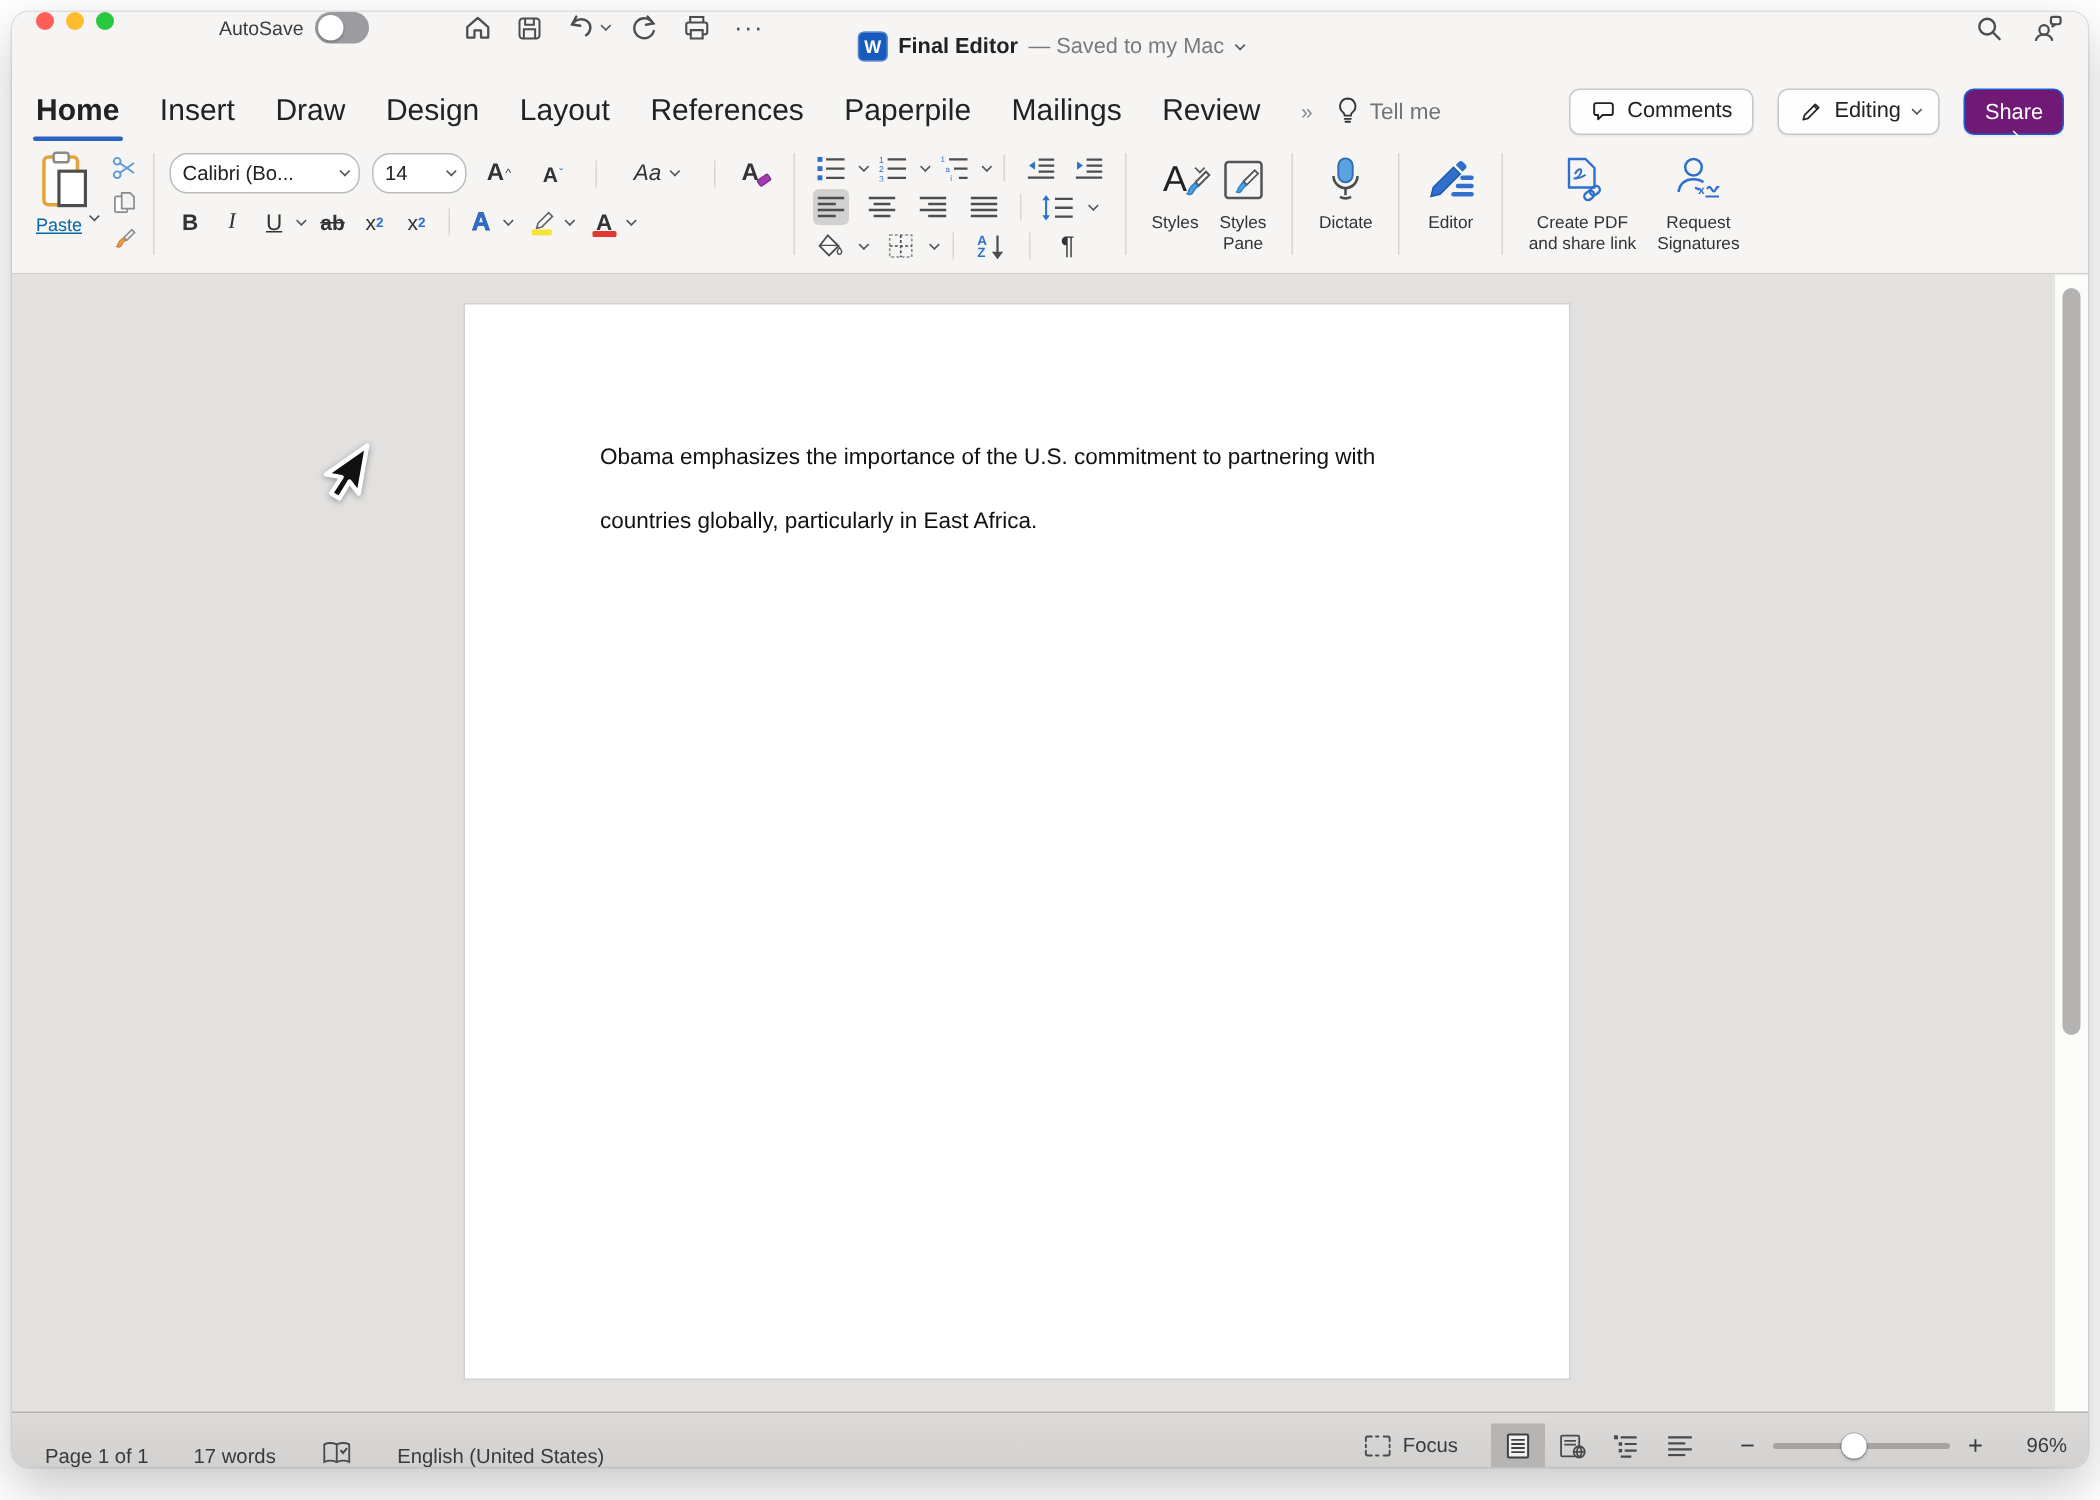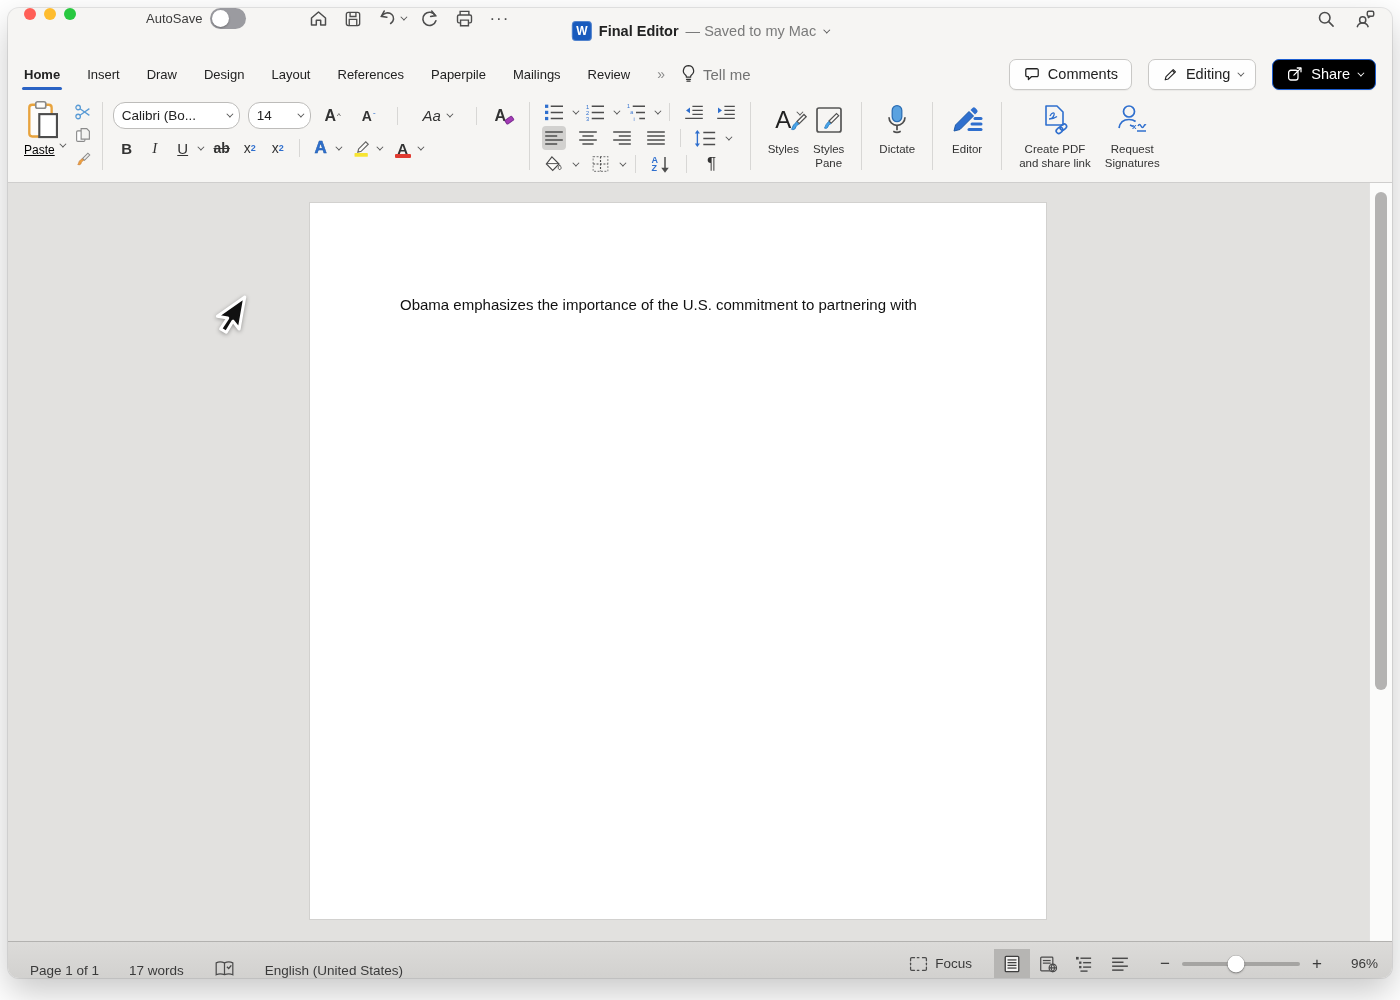--- a/index.html
+++ b/index.html
@@ -22,34 +22,34 @@
   .doc-title { position:absolute; left:50%; top:0; height:46px; transform:translateX(-50%); display:flex; align-items:center; gap:7px; white-space:nowrap; }
   .word-badge { width:20px; height:20px; border-radius:4px; background:#185abd; color:#fff; font-size:12px; font-weight:bold; display:flex; align-items:center; justify-content:center; box-shadow:inset 0 0 0 1px rgba(255,255,255,.25); }
   .doc-title .name { font-size:14.5px; font-weight:600; color:#222; }
   .doc-title .suffix { font-size:14.5px; color:#7a7a7a; }
   .tb-right { margin-left:auto; display:flex; align-items:center; gap:18px; color:#4d4d4d; }
   .chev { display:inline-block; width:7px; height:7px; border-right:1.6px solid #555; border-bottom:1.6px solid #555; transform:rotate(45deg) translateY(-2px); }
   .chev.sm { width:5px; height:5px; }
   .chev.white { border-color:#fff; }
   
   .tabsrow { height:40px; display:flex; align-items:center; padding:0 16px; position:relative; }
-  .tab { font-size:13px; color:#222; margin-right:27px; position:relative; padding:4px 0; cursor:default; }
+  .tab { font-size:20px; color:#222; margin-right:27px; position:relative; padding:4px 0; cursor:default; }
   .tab.active { font-weight:700; }
   .tab.active::after { content:""; position:absolute; left:-2px; right:-2px; bottom:-4px; height:3px; border-radius:2px; background:#2b63c4; }
   .tabs-more { color:#8a8a8a; font-size:14px; margin-right:14px; letter-spacing:1px; }
   .tellme { display:flex; align-items:center; gap:6px; font-size:15px; color:#737373; }
   .tabs-right { margin-left:auto; display:flex; align-items:flex-end; gap:16px; }
   .pill { height:31px; display:flex; align-items:center; gap:7px; padding:0 13px; border-radius:7px; background:#fefefe; border:1px solid #c9c8c6; font-size:14.5px; color:#222; box-shadow:0 1px 1px rgba(0,0,0,.05); }
-  .pill.share { background:#000000; border-color:#1d5ed1; color:#fff; }
+  .pill.share { background:#701a75; border-color:#1d5ed1; color:#fff;flex-direction:column; }
   
   .ribbon { height:89px; display:flex; align-items:stretch; padding:4px 12px 8px 16px; border-bottom:1px solid #cfcecd; }
   .vdiv { width:1px; background:#d8d7d5; margin:4px 10px; }
   .rgroup { display:flex; }
   .paste-col { display:flex; flex-direction:column; align-items:center; justify-content:flex-start; padding-top:2px; }
-  .paste-label { font-size:12px; color:#000000; display:flex; align-items:flex-start; gap:4px; margin-top:3px;text-decoration:underline; }
+  .paste-label { font-size:12px; color:#0369a1; display:flex; align-items:flex-start; gap:4px; margin-top:3px;text-decoration:underline; }
   .clip-col { display:flex; flex-direction:column; justify-content:space-between; padding:4px 0 6px 10px; }
   .mini-btn { height:20px; display:flex; align-items:center; }
   .fontgrid { display:flex; flex-direction:column; gap:7px; padding-top:4px; }
   .frow { display:flex; align-items:center; }
   .combo { height:27px; background:#fff; border:1px solid #bdbcba; border-radius:12px; display:flex; align-items:center; padding:0 8px; font-size:13.5px; color:#222; }
   .combo .chev { margin-left:auto; }
   .fbtn { min-width:24px; height:24px; display:inline-flex; align-items:center; justify-content:center; border-radius:4px; font-size:15px; color:#333; margin:0 2px; position:relative; }
   .fbtn.sel { background:#d2d1cf; }
   .glyph-b{font-weight:700;} .glyph-i{font-style:italic; font-family:"Liberation Serif",serif;}
   .glyph-u{text-decoration:underline;}
@@ -556,20 +556,21 @@
       </span>
       <span class="lbl">Request
 Signatures</span>
     </div>
   </div>
 
   <div class="docarea">
     <div class="page">
       <div class="pagetext">
         <div>Obama emphasizes the importance of the U.S. commitment to partnering with</div>
+        <div>countries globally, particularly in East Africa.</div>
       </div>
     </div>
     <div class="cursor">
       <svg width="46" height="58" viewBox="0 0 34 42">
           <g transform="rotate(10 17 21)">
             <polygon points="27,2 27,26 21.5,21 18,30 13.5,28.3 17.3,19.5 9.5,19.5" fill="#111" stroke="#fff" stroke-width="2.2" stroke-linejoin="round"></polygon>
           </g>
         </svg>
     </div>
     <div class="scrollbar">

